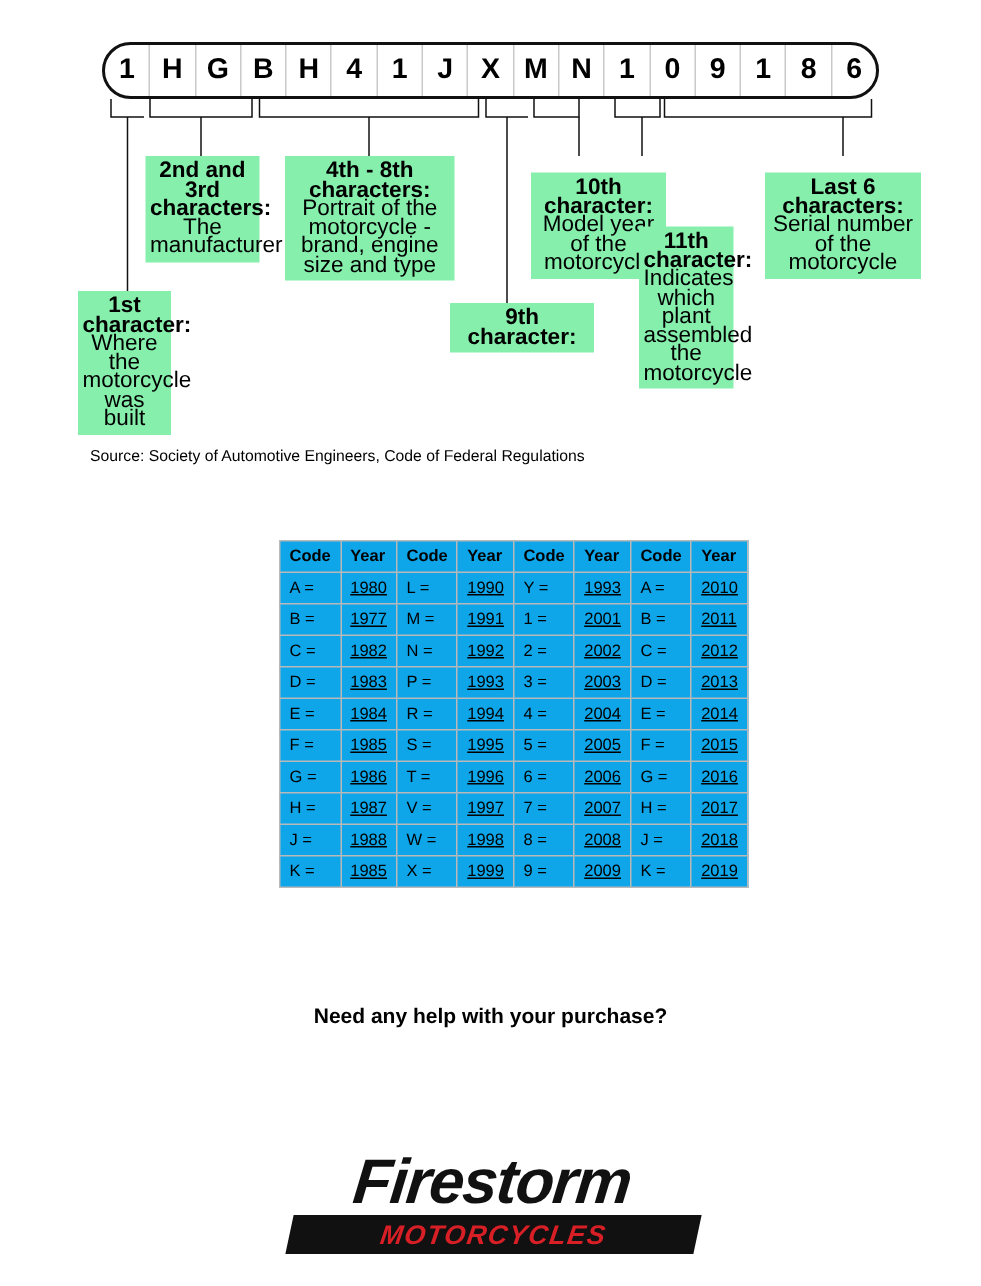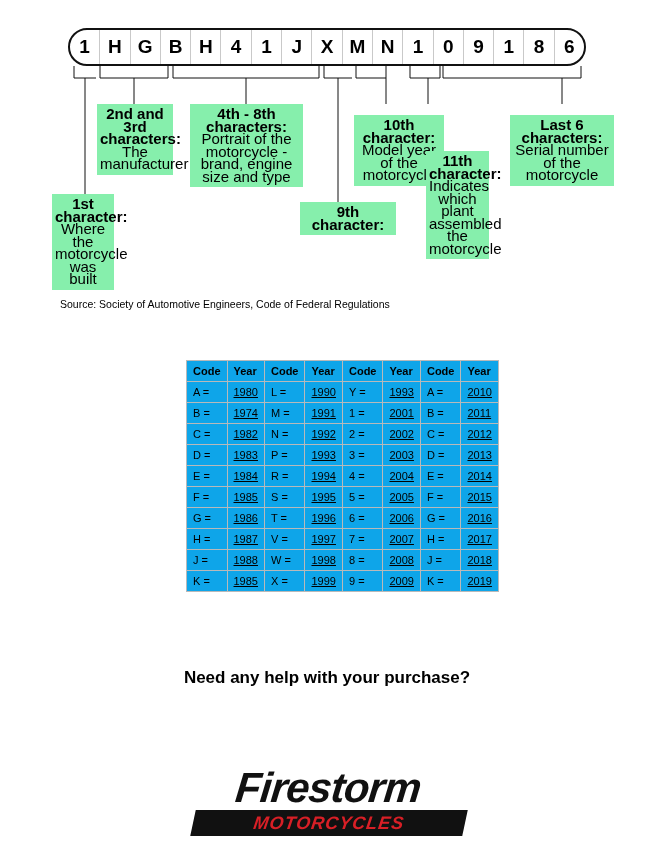--- a/index.html
+++ b/index.html
@@ -115,21 +115,21 @@
   table#year-table td.code { width: 36px; }
   table#year-table td.year { width: 33px; text-decoration: underline; }
 
   
   #help-text {
     position: absolute;
     left: 0;
     top: 665px;
     width: 654px;
     text-align: center;
-    font-size: 17px;
+    font-size: 14px;
     font-weight: bold;
     line-height: 25px;
     color: #000000;
   }
 
   
   #logo {
     position: absolute;
     left: 163px;
     top: 762px;
@@ -300,21 +300,21 @@
         <td class="year">1980</td>
         <td class="code">L =</td>
         <td class="year">1990</td>
         <td class="code">Y =</td>
         <td class="year">1993</td>
         <td class="code">A =</td>
         <td class="year">2010</td>
       </tr>
       <tr>
         <td class="code">B =</td>
-        <td class="year">1974</td>
+        <td class="year">1977</td>
         <td class="code">M =</td>
         <td class="year">1991</td>
         <td class="code">1 =</td>
         <td class="year">2001</td>
         <td class="code">B =</td>
         <td class="year">2011</td>
       </tr>
       <tr>
         <td class="code">C =</td>
         <td class="year">1982</td>

